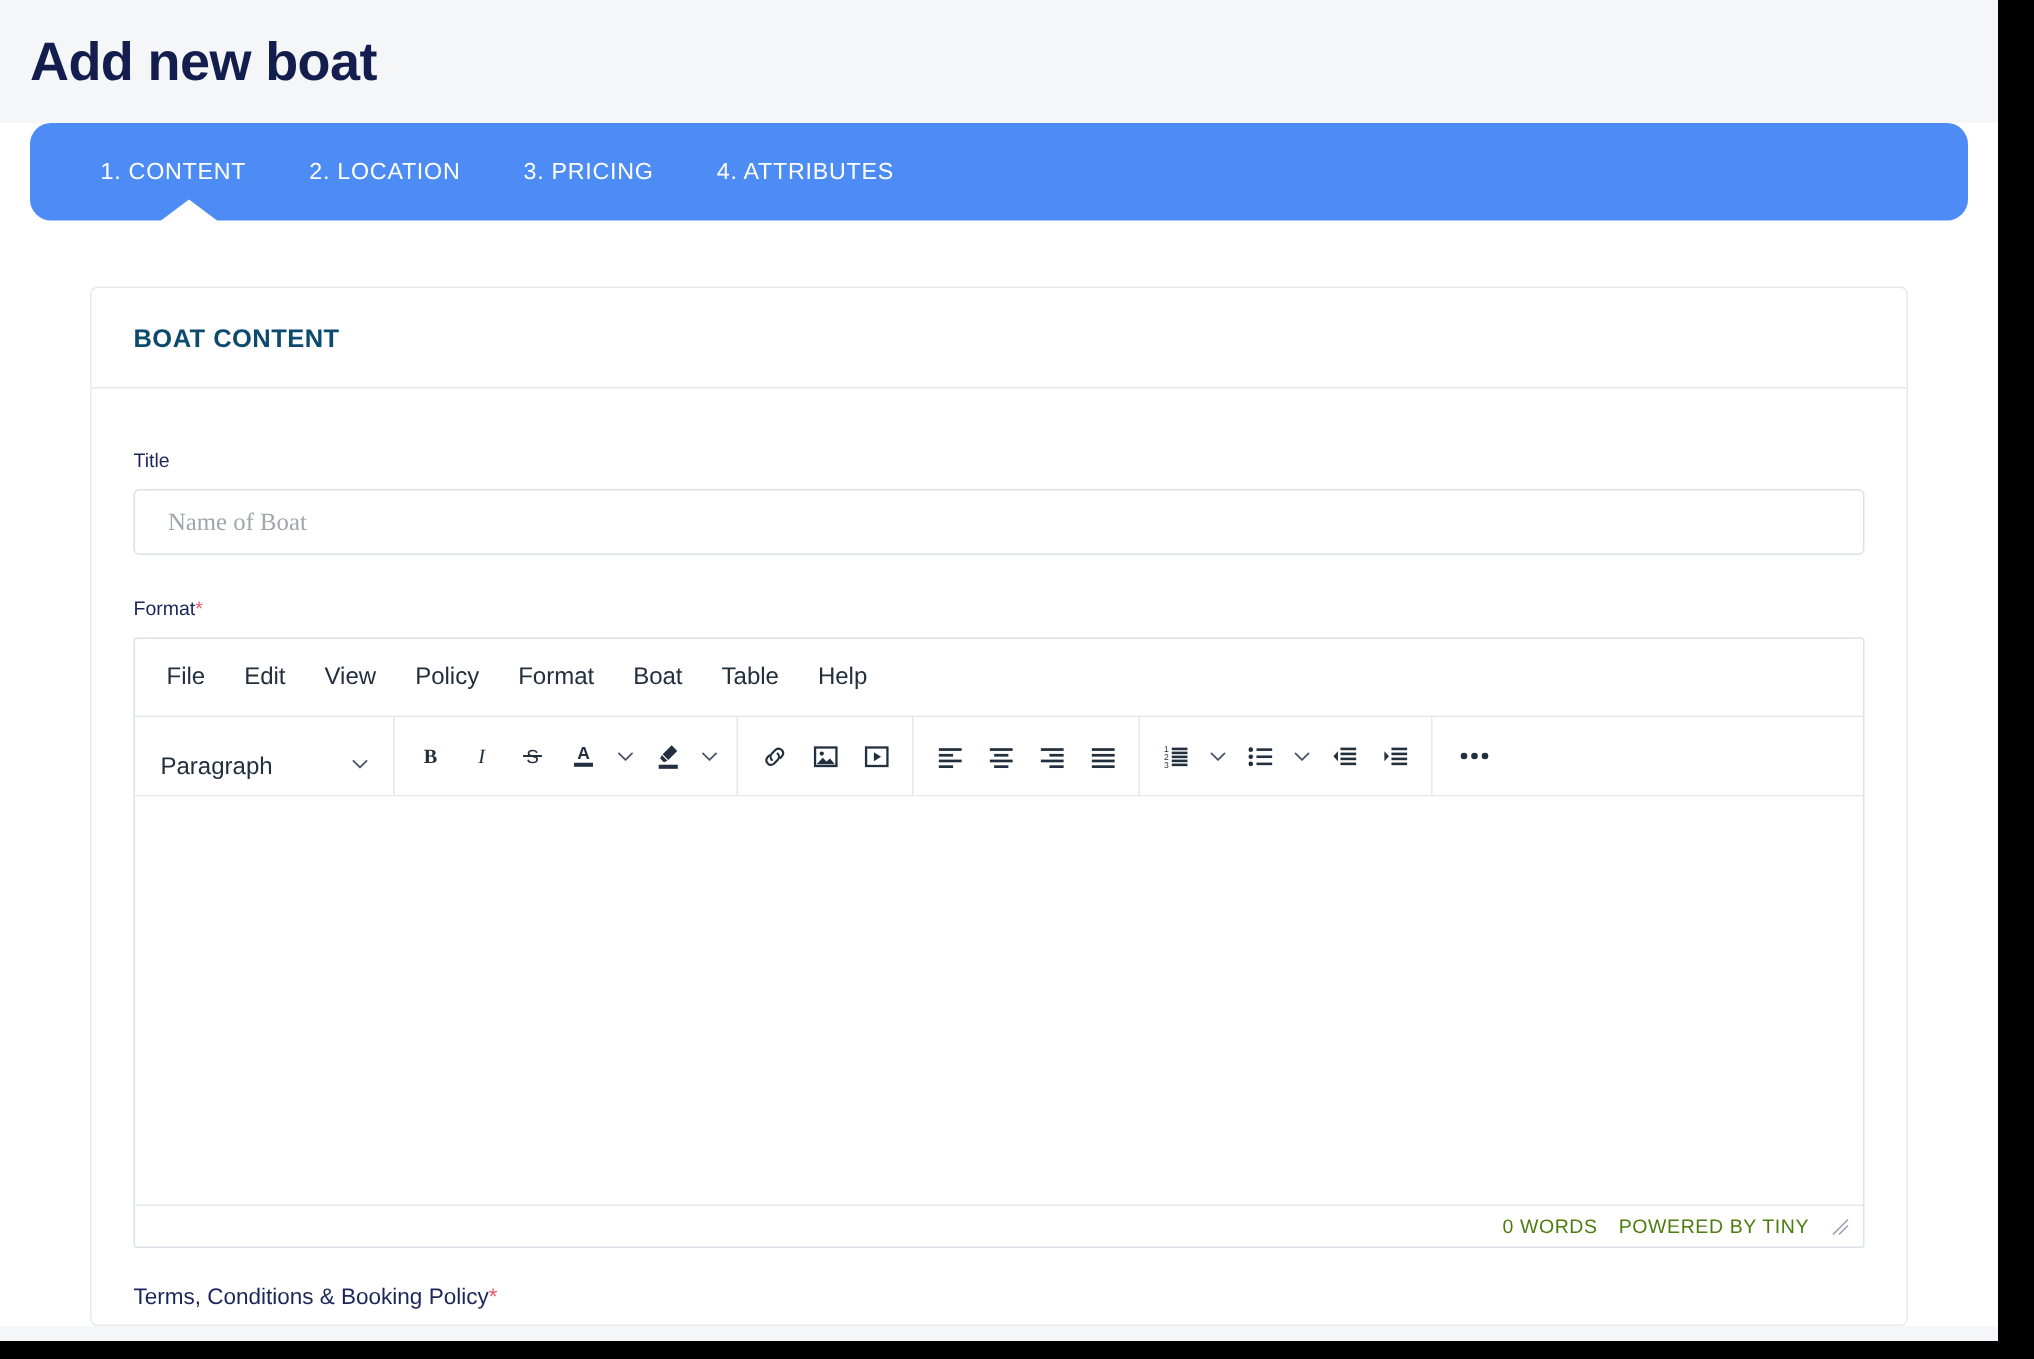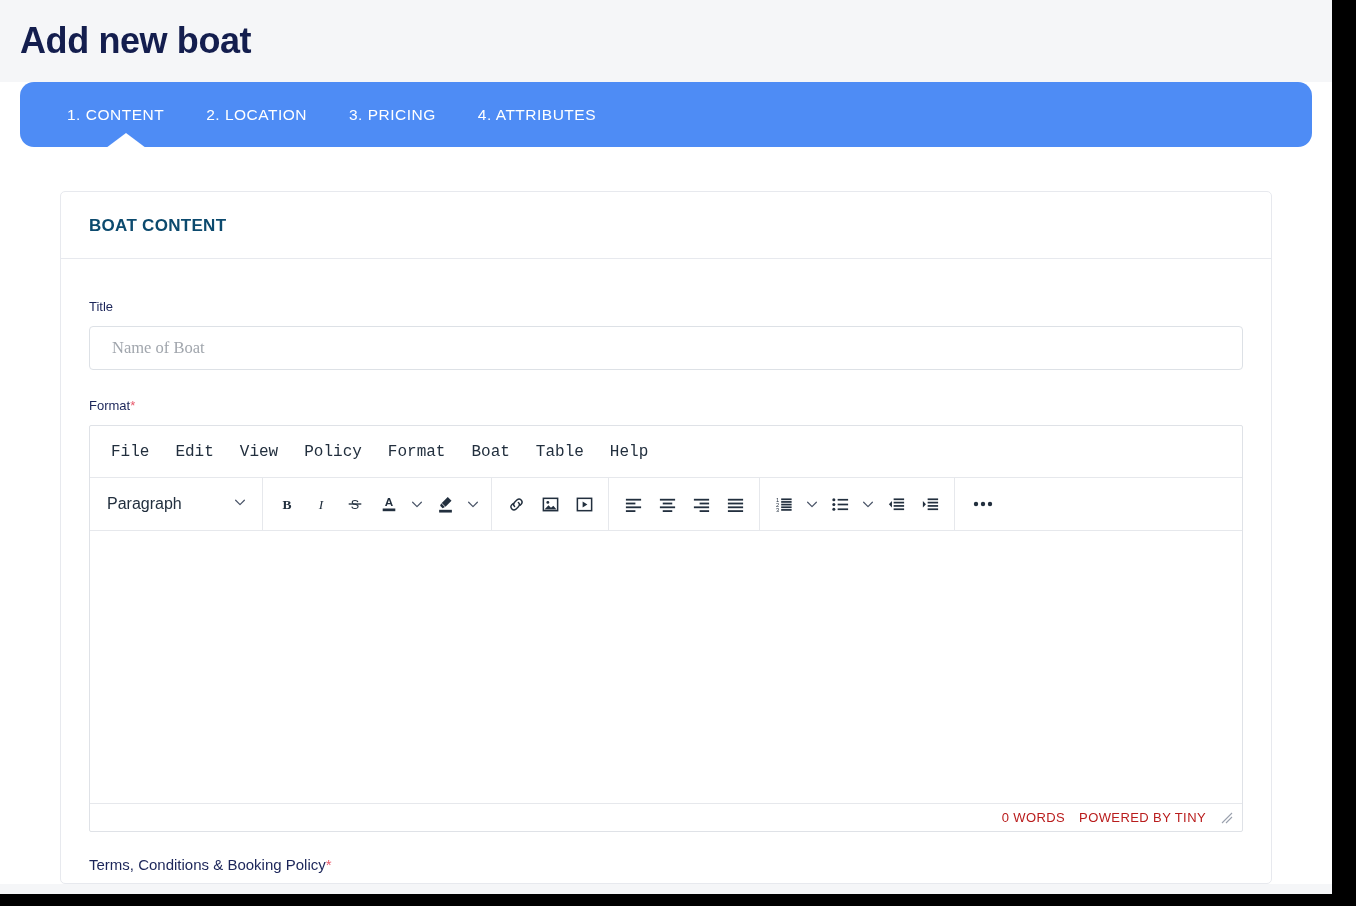--- a/index.html
+++ b/index.html
@@ -139,21 +139,21 @@
     height: 52px;
     padding-left: 8px;
     border-bottom: 1px solid #e6e8ec;
   }
   .tiny-menu-item {
     font-size: 16px;
     color: #222f3e;
     padding: 5px 13px;
     border-radius: 3px;
     cursor: pointer;
-    font-family: Liberation Mono, monospace;
+    font-family: Liberation Sans, sans-serif;
   }
   .tiny-toolbar {
     display: flex;
     align-items: stretch;
     height: 53px;
     border-bottom: 1px solid #e6e8ec;
   }
   .tb-group {
     display: flex;
     align-items: center;
@@ -166,21 +166,21 @@
     width: 34px; height: 34px;
     display: flex; align-items: center; justify-content: center;
     border-radius: 3px;
     cursor: pointer;
     color: #222f3e;
   }
   .tb-btn svg { display: block; }
 
   .tb-select {
     display: flex;
-    align-items: center;
+    align-items: flex-end;
     justify-content: space-between;
     min-width: 158px;
     height: 34px;
     padding: 0 8px 0 10px;
     border-radius: 3px;
     cursor: pointer;
     font-size: 16px;
     color: #222f3e;
   }
   .chev {
@@ -198,21 +198,21 @@
     height: 28px;
     border-top: 1px solid #e6e8ec;
     display: flex;
     align-items: center;
     justify-content: flex-end;
     padding-right: 8px;
     gap: 14px;
   }
   .tiny-status span {
     font-size: 13px;
-    color: #b91c1c;
+    color: #4d7c0f;
     letter-spacing: 0.4px;
   }
   .resize-grip {
     width: 14px; height: 14px;
     color: #9aa1ad;
     display: flex; align-items: center; justify-content: center;
     cursor: nwse-resize;
   }
 
   .cut-label {

